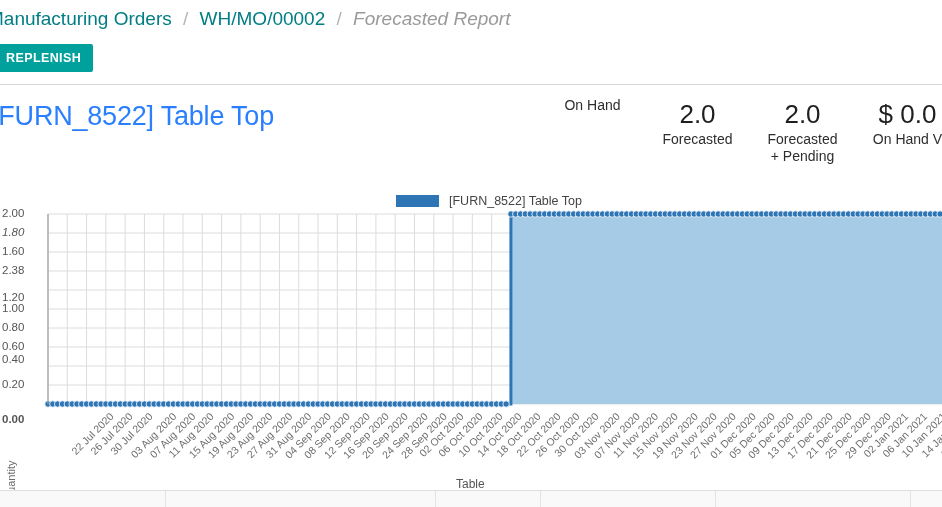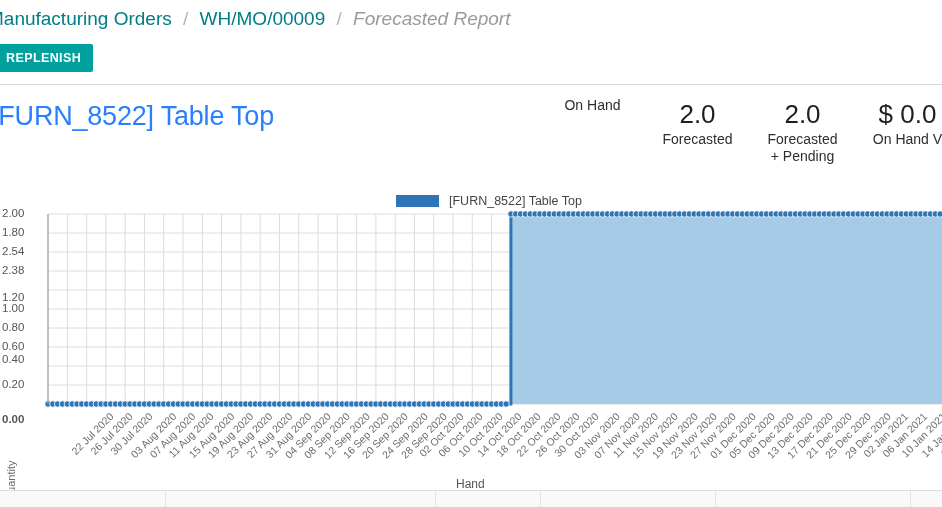--- a/index.html
+++ b/index.html
@@ -208,21 +208,21 @@
     background: #e3e3e6;
   }
 </style>
 </head>
 <body>
 
 <div class="breadcrumb-bar">
   <div class="breadcrumb">
     <span class="bc-link">Manufacturing Orders</span>
     <span class="bc-sep">/</span>
-    <span class="bc-link">WH/MO/00009</span>
+    <span class="bc-link">WH/MO/00002</span>
     <span class="bc-sep">/</span>
     <span class="bc-current">Forecasted Report</span>
   </div>
   <button class="replenish-btn">REPLENISH</button>
 </div>
 
 <div class="title-row">
   <div class="product-title">[FURN_8522] Table Top</div>
   <div class="kpis">
     <div class="kpi">
@@ -497,22 +497,22 @@
         <circle cx="915.9611650485438" cy="24" r="3.2" fill="#2e75b6" stroke="#ffffff" stroke-width="0.8"></circle>
         <circle cx="920.7831715210357" cy="24" r="3.2" fill="#2e75b6" stroke="#ffffff" stroke-width="0.8"></circle>
         <circle cx="925.6051779935276" cy="24" r="3.2" fill="#2e75b6" stroke="#ffffff" stroke-width="0.8"></circle>
         <circle cx="930.4271844660194" cy="24" r="3.2" fill="#2e75b6" stroke="#ffffff" stroke-width="0.8"></circle>
         <circle cx="935.2491909385113" cy="24" r="3.2" fill="#2e75b6" stroke="#ffffff" stroke-width="0.8"></circle>
         <circle cx="940.0711974110033" cy="24" r="3.2" fill="#2e75b6" stroke="#ffffff" stroke-width="0.8"></circle>
         <line x1="48" y1="24" x2="48" y2="214" stroke="#9e9e9e" stroke-width="1.2"></line>
       </svg>
     <div class="ytick-holder" id="ytick-holder">
         <div class="ytick" style="top: 24px;">2.00</div>
-        <div class="ytick" style="top: 43px;">1.80</div>
-        <div class="ytick" style="top: 62px;">2.54</div>
+        <div class="ytick" style="top: 43px; font-style: italic;">1.80</div>
+        <div class="ytick" style="top: 62px;">1.60</div>
         <div class="ytick" style="top: 81px;">2.38</div>
         <div class="ytick" style="top: 108px;">1.20</div>
         <div class="ytick" style="top: 119px;">1.00</div>
         <div class="ytick" style="top: 138px;">0.80</div>
         <div class="ytick" style="top: 157px;">0.60</div>
         <div class="ytick" style="top: 170px;">0.40</div>
         <div class="ytick" style="top: 195px;">0.20</div>
         <div class="ytick" style="top: 230px; font-weight: bold;">0.00</div>
       </div>
     <div class="xtick-holder" id="xtick-holder">
@@ -557,21 +557,21 @@
         <div class="xtick" style="left: 785.945px; top: 220px;">21 Dec 2020</div>
         <div class="xtick" style="left: 805.233px; top: 220px;">25 Dec 2020</div>
         <div class="xtick" style="left: 824.521px; top: 220px;">29 Dec 2020</div>
         <div class="xtick" style="left: 843.809px; top: 220px;">02 Jan 2021</div>
         <div class="xtick" style="left: 863.097px; top: 220px;">06 Jan 2021</div>
         <div class="xtick" style="left: 882.385px; top: 220px;">10 Jan 2021</div>
         <div class="xtick" style="left: 901.673px; top: 220px;">14 Jan 2021</div>
         <div class="xtick" style="left: 920.961px; top: 220px;">18 Jan 2021</div>
       </div>
     <div class="y-axis-title">Quantity</div>
-    <div class="x-axis-title">Hand</div>
+    <div class="x-axis-title">Table</div>
   </div>
 </div>
 
 <div class="table-head" id="table-head">
     <div class="col-divider" style="left: 165px;"></div>
     <div class="col-divider" style="left: 435px;"></div>
     <div class="col-divider" style="left: 540px;"></div>
     <div class="col-divider" style="left: 715px;"></div>
     <div class="col-divider" style="left: 910px;"></div>
   </div>

